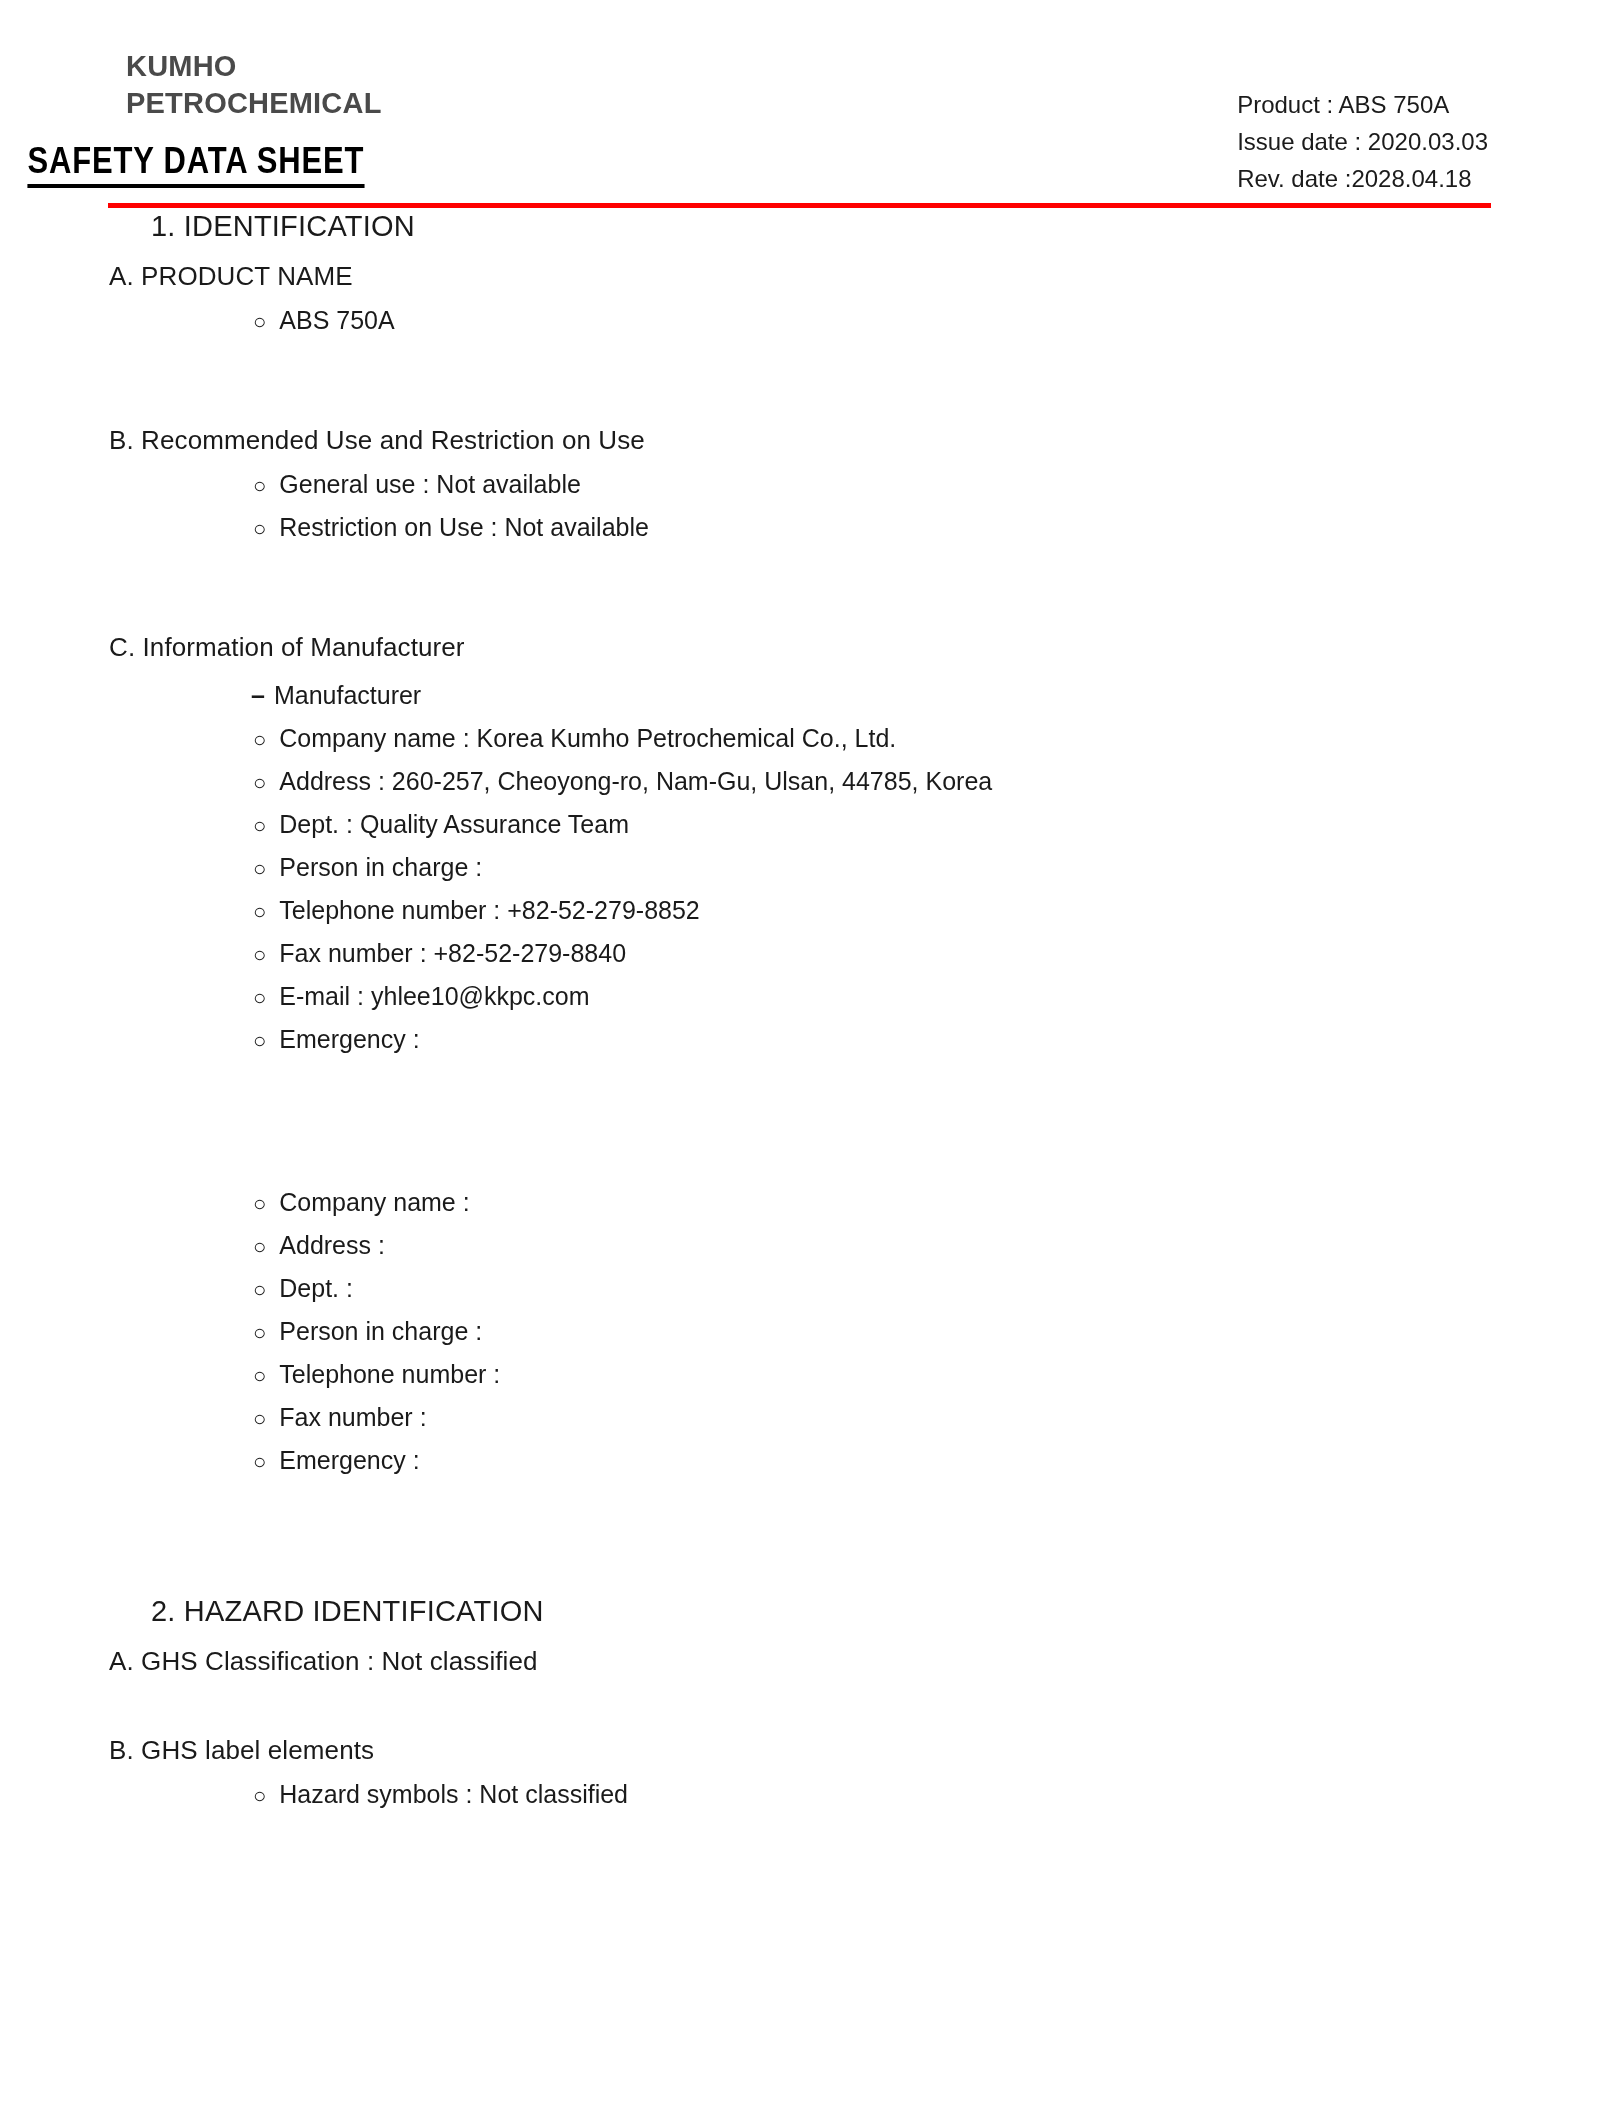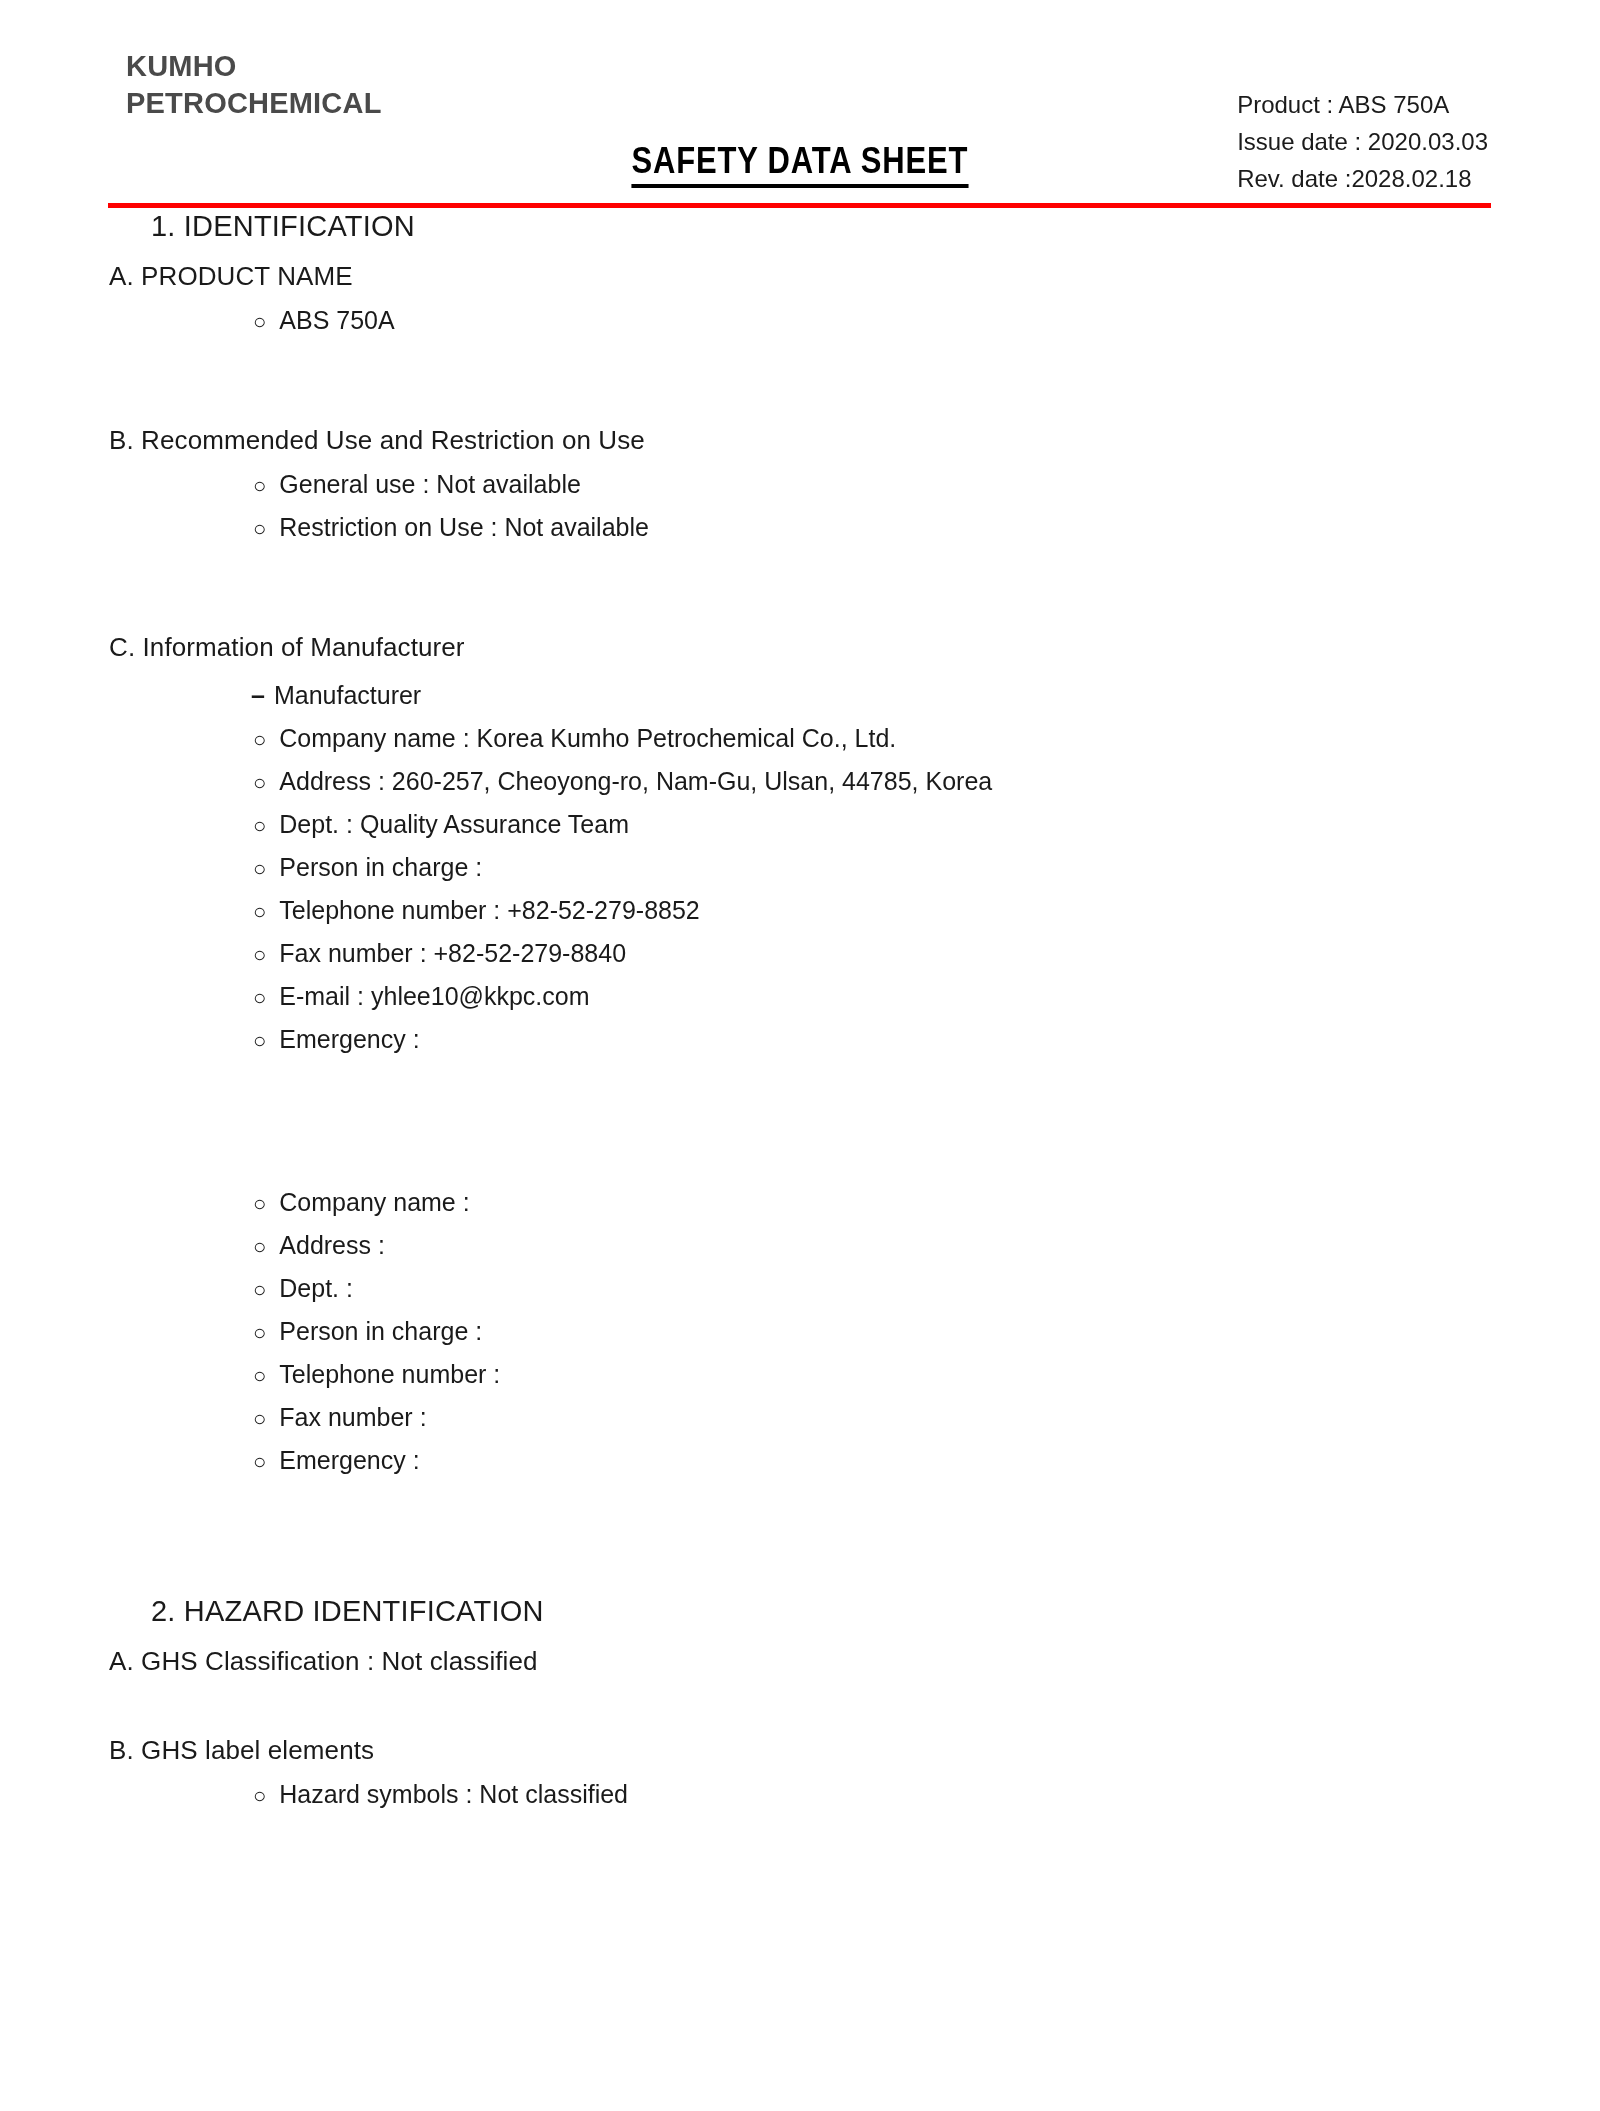--- a/index.html
+++ b/index.html
@@ -40,21 +40,20 @@
   }
   .logo-line {
     display: block;
     white-space: nowrap;
   }
   .doc-title {
     position: absolute;
     left: 0;
     right: 0;
     top: 140px;
-    text-align: center;
     pointer-events: none;
   }
   .doc-title span {
     display: inline-block;
     font-size: 36px;
     font-weight: bold;
     letter-spacing: 1px;
     transform: scaleX(0.86);
     transform-origin: center;
     border-bottom: 4px solid #000;
@@ -152,21 +151,21 @@
       <span class="logo-line">PETROCHEMICAL</span>
     </div>
 
     <div class="doc-title">
       <span>SAFETY DATA SHEET</span>
     </div>
 
     <div class="meta">
       <span class="meta-row">Product  : ABS 750A</span>
       <span class="meta-row">Issue date : 2020.03.03</span>
-      <span class="meta-row">Rev. date :2028.02.18</span>
+      <span class="meta-row">Rev. date :2028.04.18</span>
     </div>
 
     <div class="rule-red"></div>
   </div>
 
   <div class="content">
 
     <div class="section-title">1. IDENTIFICATION</div>
     <div class="sp-18"></div>
 

